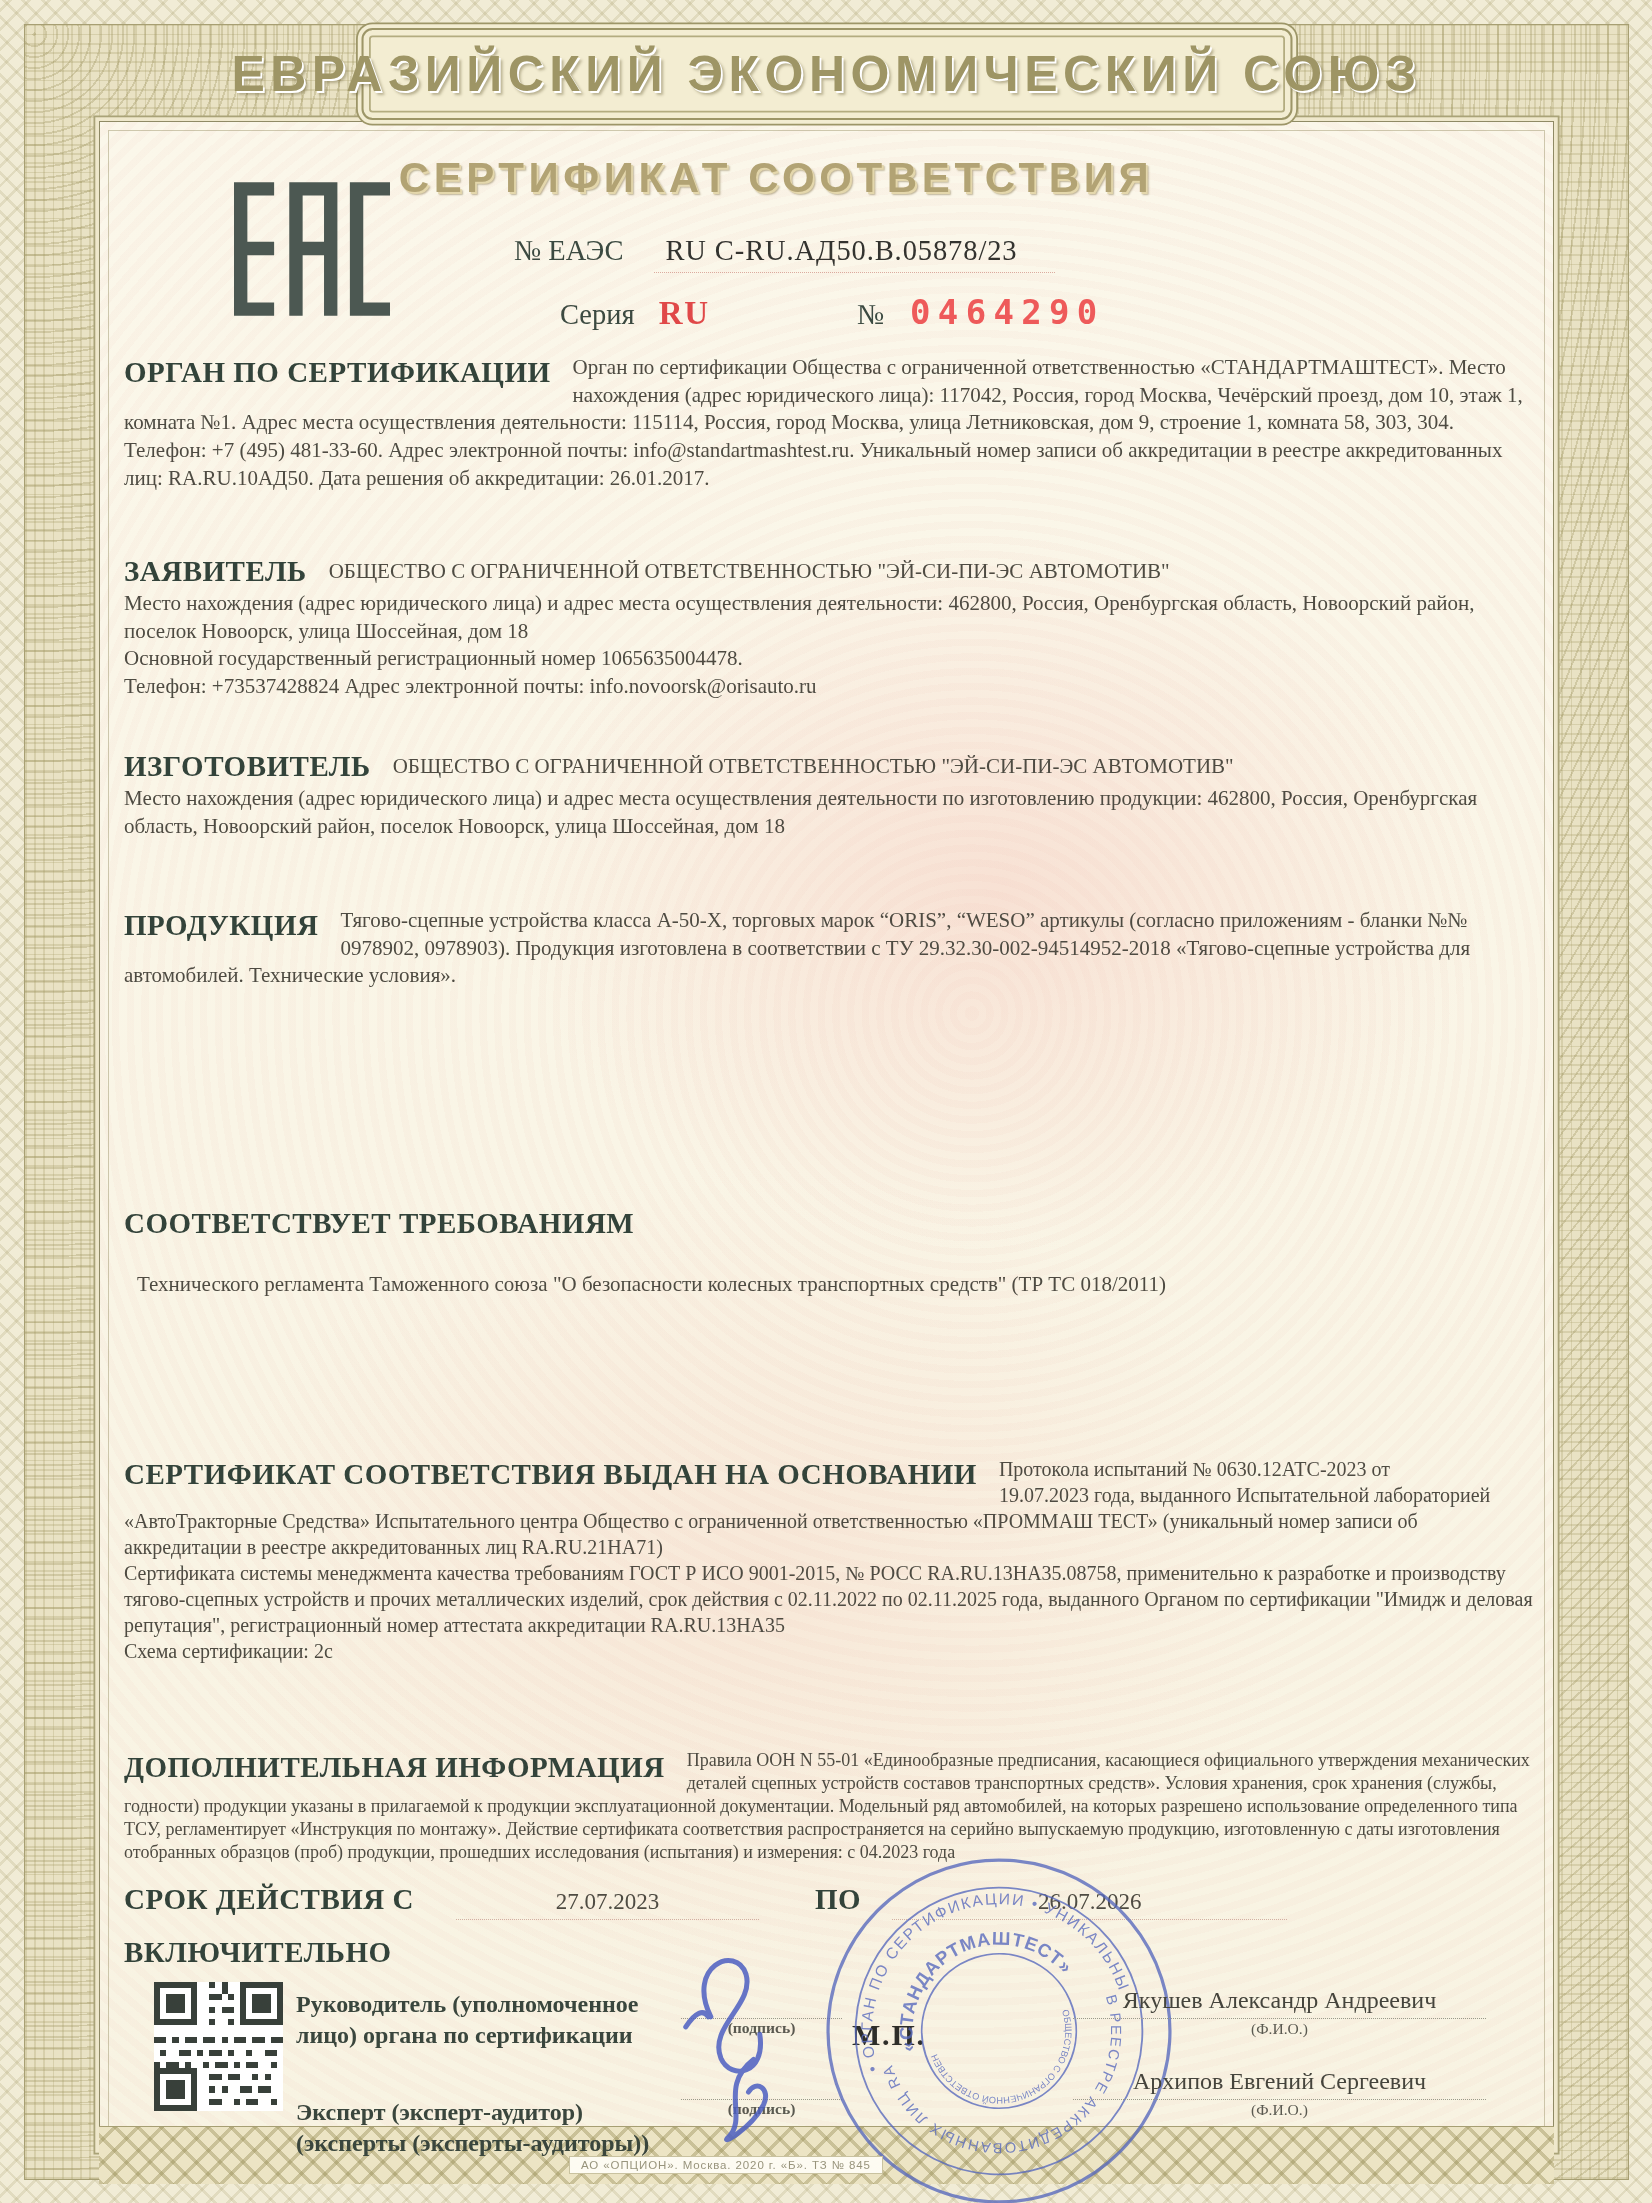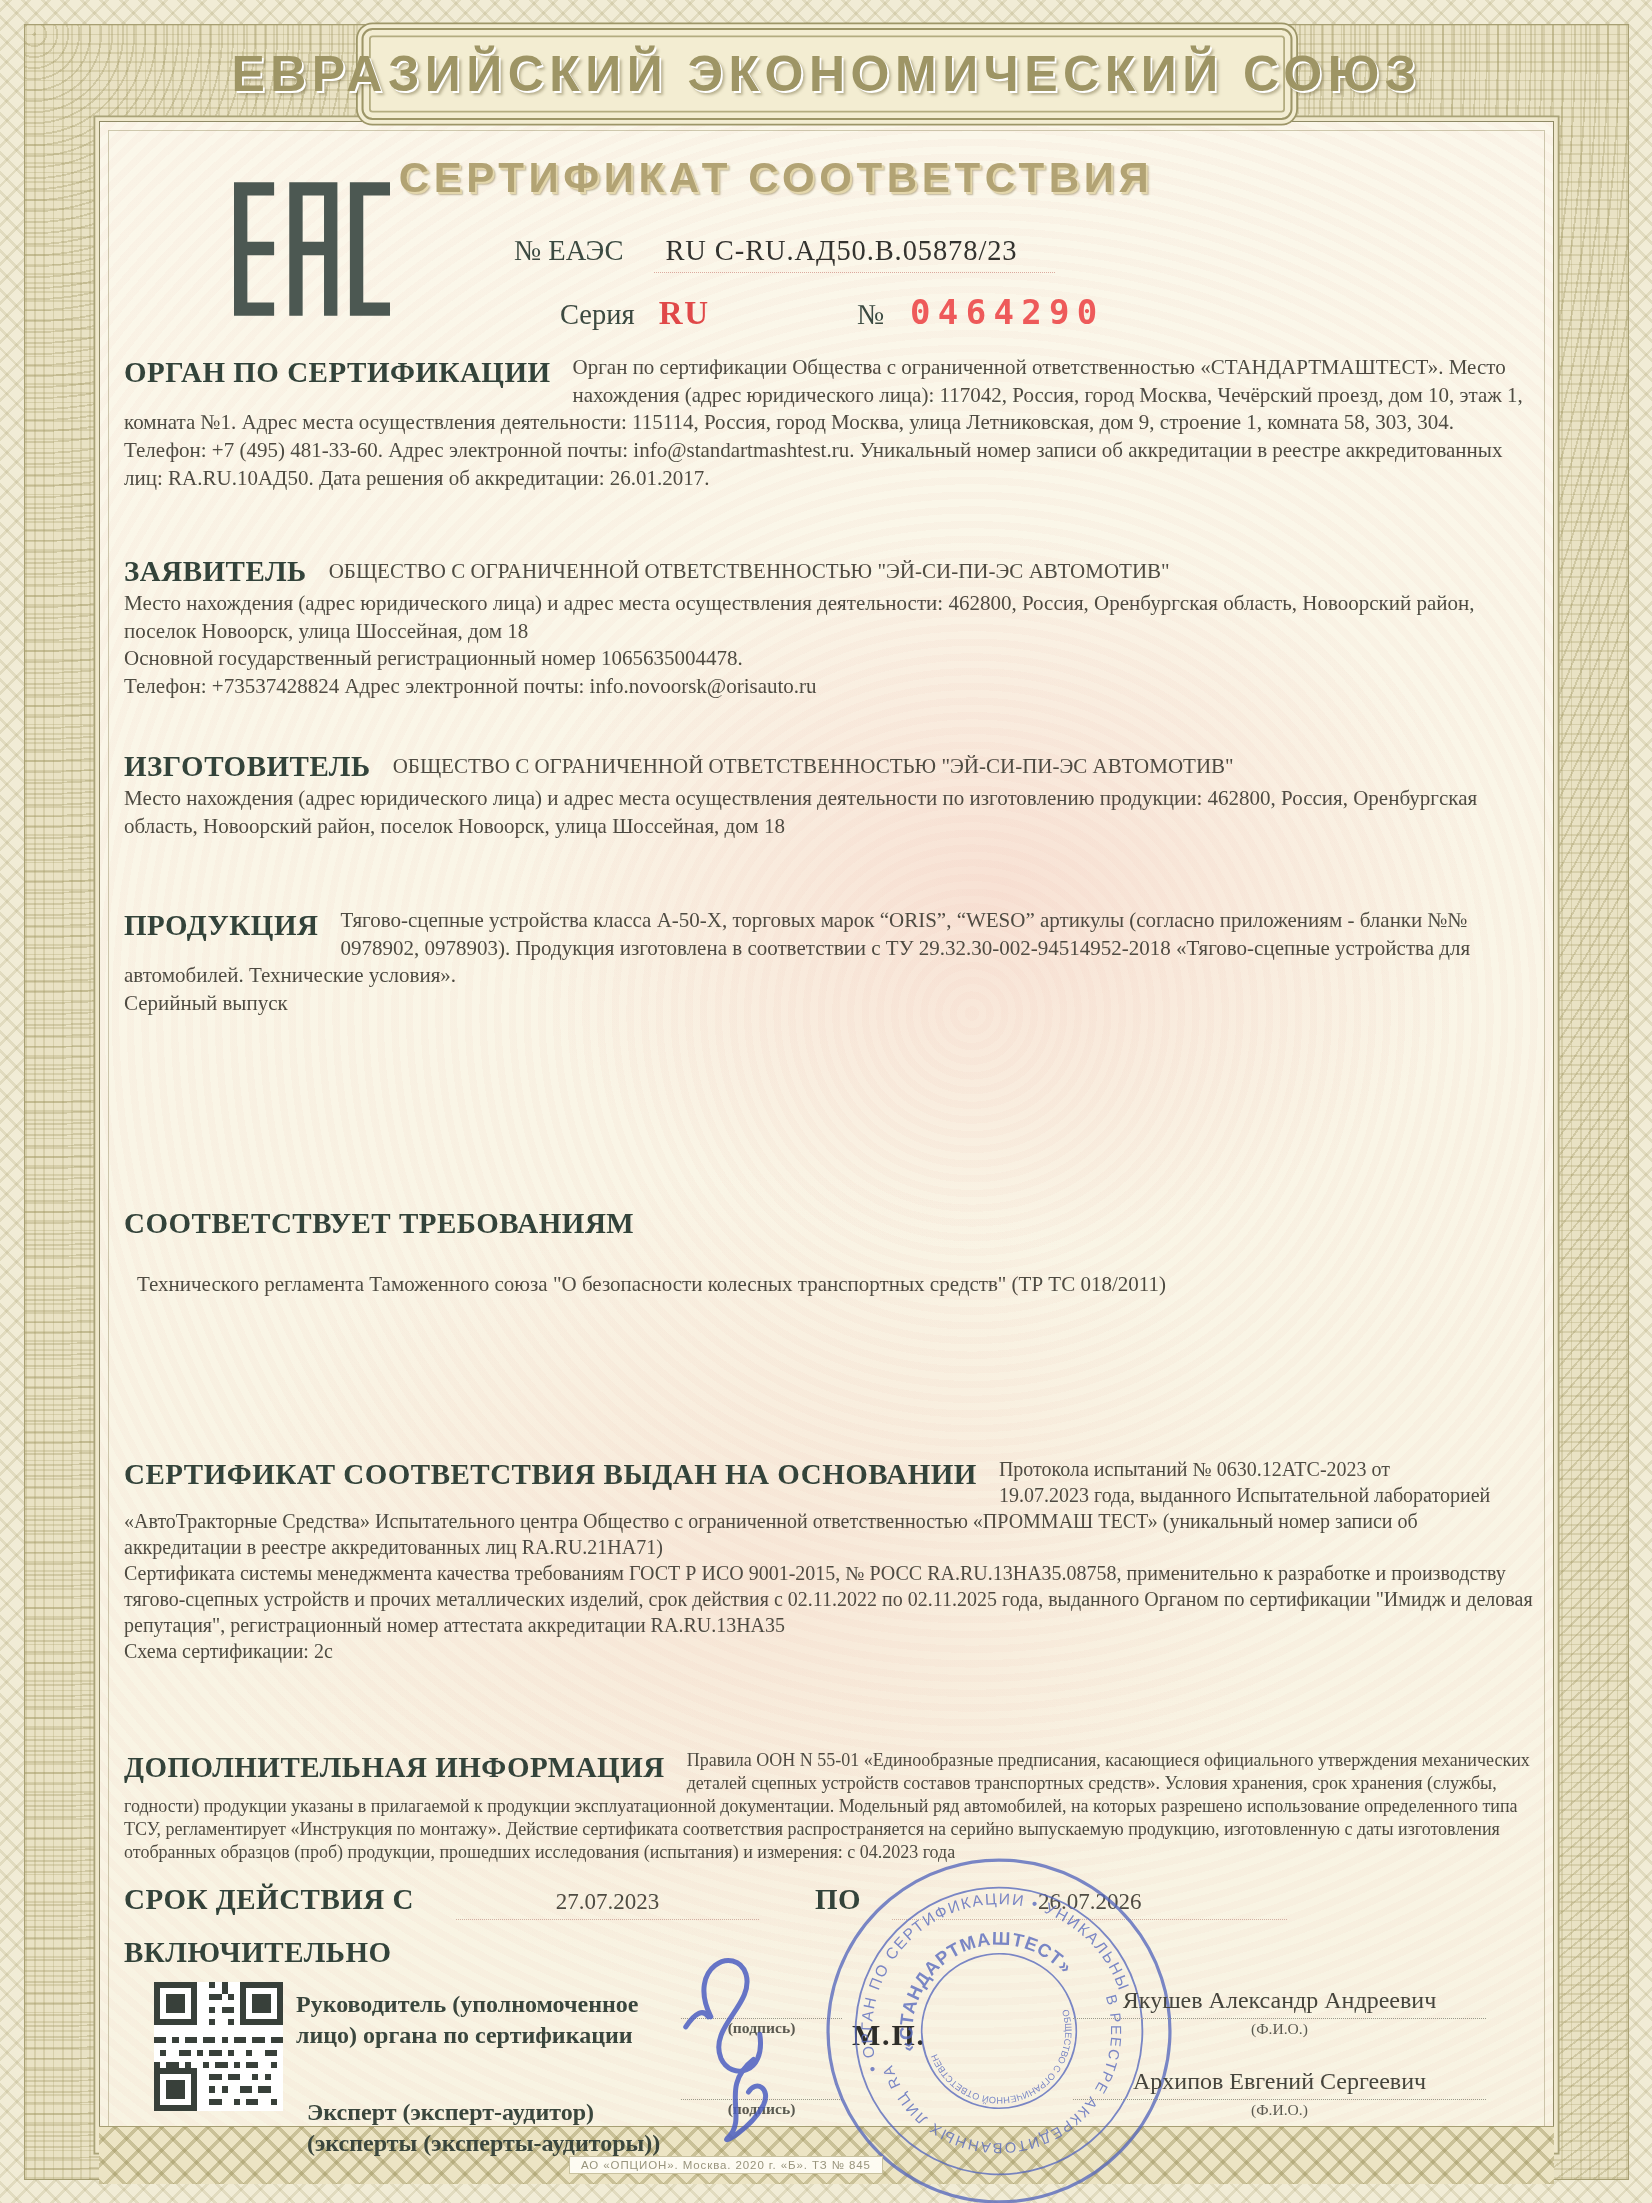--- a/index.html
+++ b/index.html
@@ -85,21 +85,21 @@
   .v-label{font-weight:bold;font-size:29px;color:#33433a;letter-spacing:0.5px;}
   .v-date{font-size:23px;color:#4e4b42;text-align:center;border-bottom:1.8px dotted rgba(180,122,110,.55);padding-bottom:3.7px;}
   .v-from{min-width:303px;margin-left:42px;}
   .v-po{margin-left:56px;}
   .v-to{min-width:395px;margin-left:31px;}
   .v-incl{position:absolute;left:124px;top:1936px;font-weight:bold;font-size:29px;color:#33433a;letter-spacing:0.5px;}
 
   .qr{position:absolute;left:154px;top:1982px;width:129px;height:129px;}
   .role-label{position:absolute;left:296px;width:413px;font-weight:bold;font-size:24px;line-height:1.28;color:#3a463d;white-space:pre-line;}
   .leader-label{top:1989px;}
-  .expert-label{top:2097px;margin-left:11px;}
+  .expert-label{top:2097px;}
 
   .sig-slot{position:absolute;width:161px;text-align:center;font-weight:bold;}
   .sig-line{border-bottom:0.9px dotted #9a9a8a;height:0;}
   .sig-caption{font-size:15.6px;color:#5a5950;}
   .slot1{left:681px;top:2018px;}
   .slot2{left:681px;top:2099px;}
 
   .mp{position:absolute;left:852px;top:2018px;font-weight:bold;font-size:30px;color:#2e2e29;letter-spacing:1.8px;}
 
   .name-block{position:absolute;left:1073px;width:413px;text-align:center;}
@@ -166,21 +166,20 @@
 
   <div class="sec" style="top:748px">
     <span class="sec-head">ИЗГОТОВИТЕЛЬ</span>
     <span class="sec-lead">ОБЩЕСТВО С ОГРАНИЧЕННОЙ ОТВЕТСТВЕННОСТЬЮ "ЭЙ-СИ-ПИ-ЭС АВТОМОТИВ"</span>
     <div class="sec-body">Место нахождения (адрес юридического лица) и адрес места осуществления деятельности по изготовлению продукции: 462800, Россия, Оренбургская область, Новоорский район, поселок Новоорск, улица Шоссейная, дом 18</div>
   </div>
 
   <div class="sec" style="top:907px">
     <span class="sec-head">ПРОДУКЦИЯ</span>
     <span class="sec-body inline">Тягово-сцепные устройства класса А-50-Х, торговых марок “ORIS”, “WESO” артикулы (согласно приложениям - бланки №№ 0978902, 0978903). Продукция изготовлена в соответствии с ТУ 29.32.30-002-94514952-2018 «Тягово-сцепные устройства для автомобилей. Технические условия».</span>
-    <div class="sec-body">Серийный выпуск</div>
   </div>
 
 
   <div class="sec" style="top:1205px">
     <span class="sec-head block">СООТВЕТСТВУЕТ ТРЕБОВАНИЯМ</span>
     <div class="compliance-body">Технического регламента Таможенного союза "О безопасности колесных транспортных средств" (ТР ТС 018/2011)</div>
   </div>
 
   <div class="sec" style="top:1456px">
     <span class="sec-head">СЕРТИФИКАТ СООТВЕТСТВИЯ  ВЫДАН НА ОСНОВАНИИ</span>

